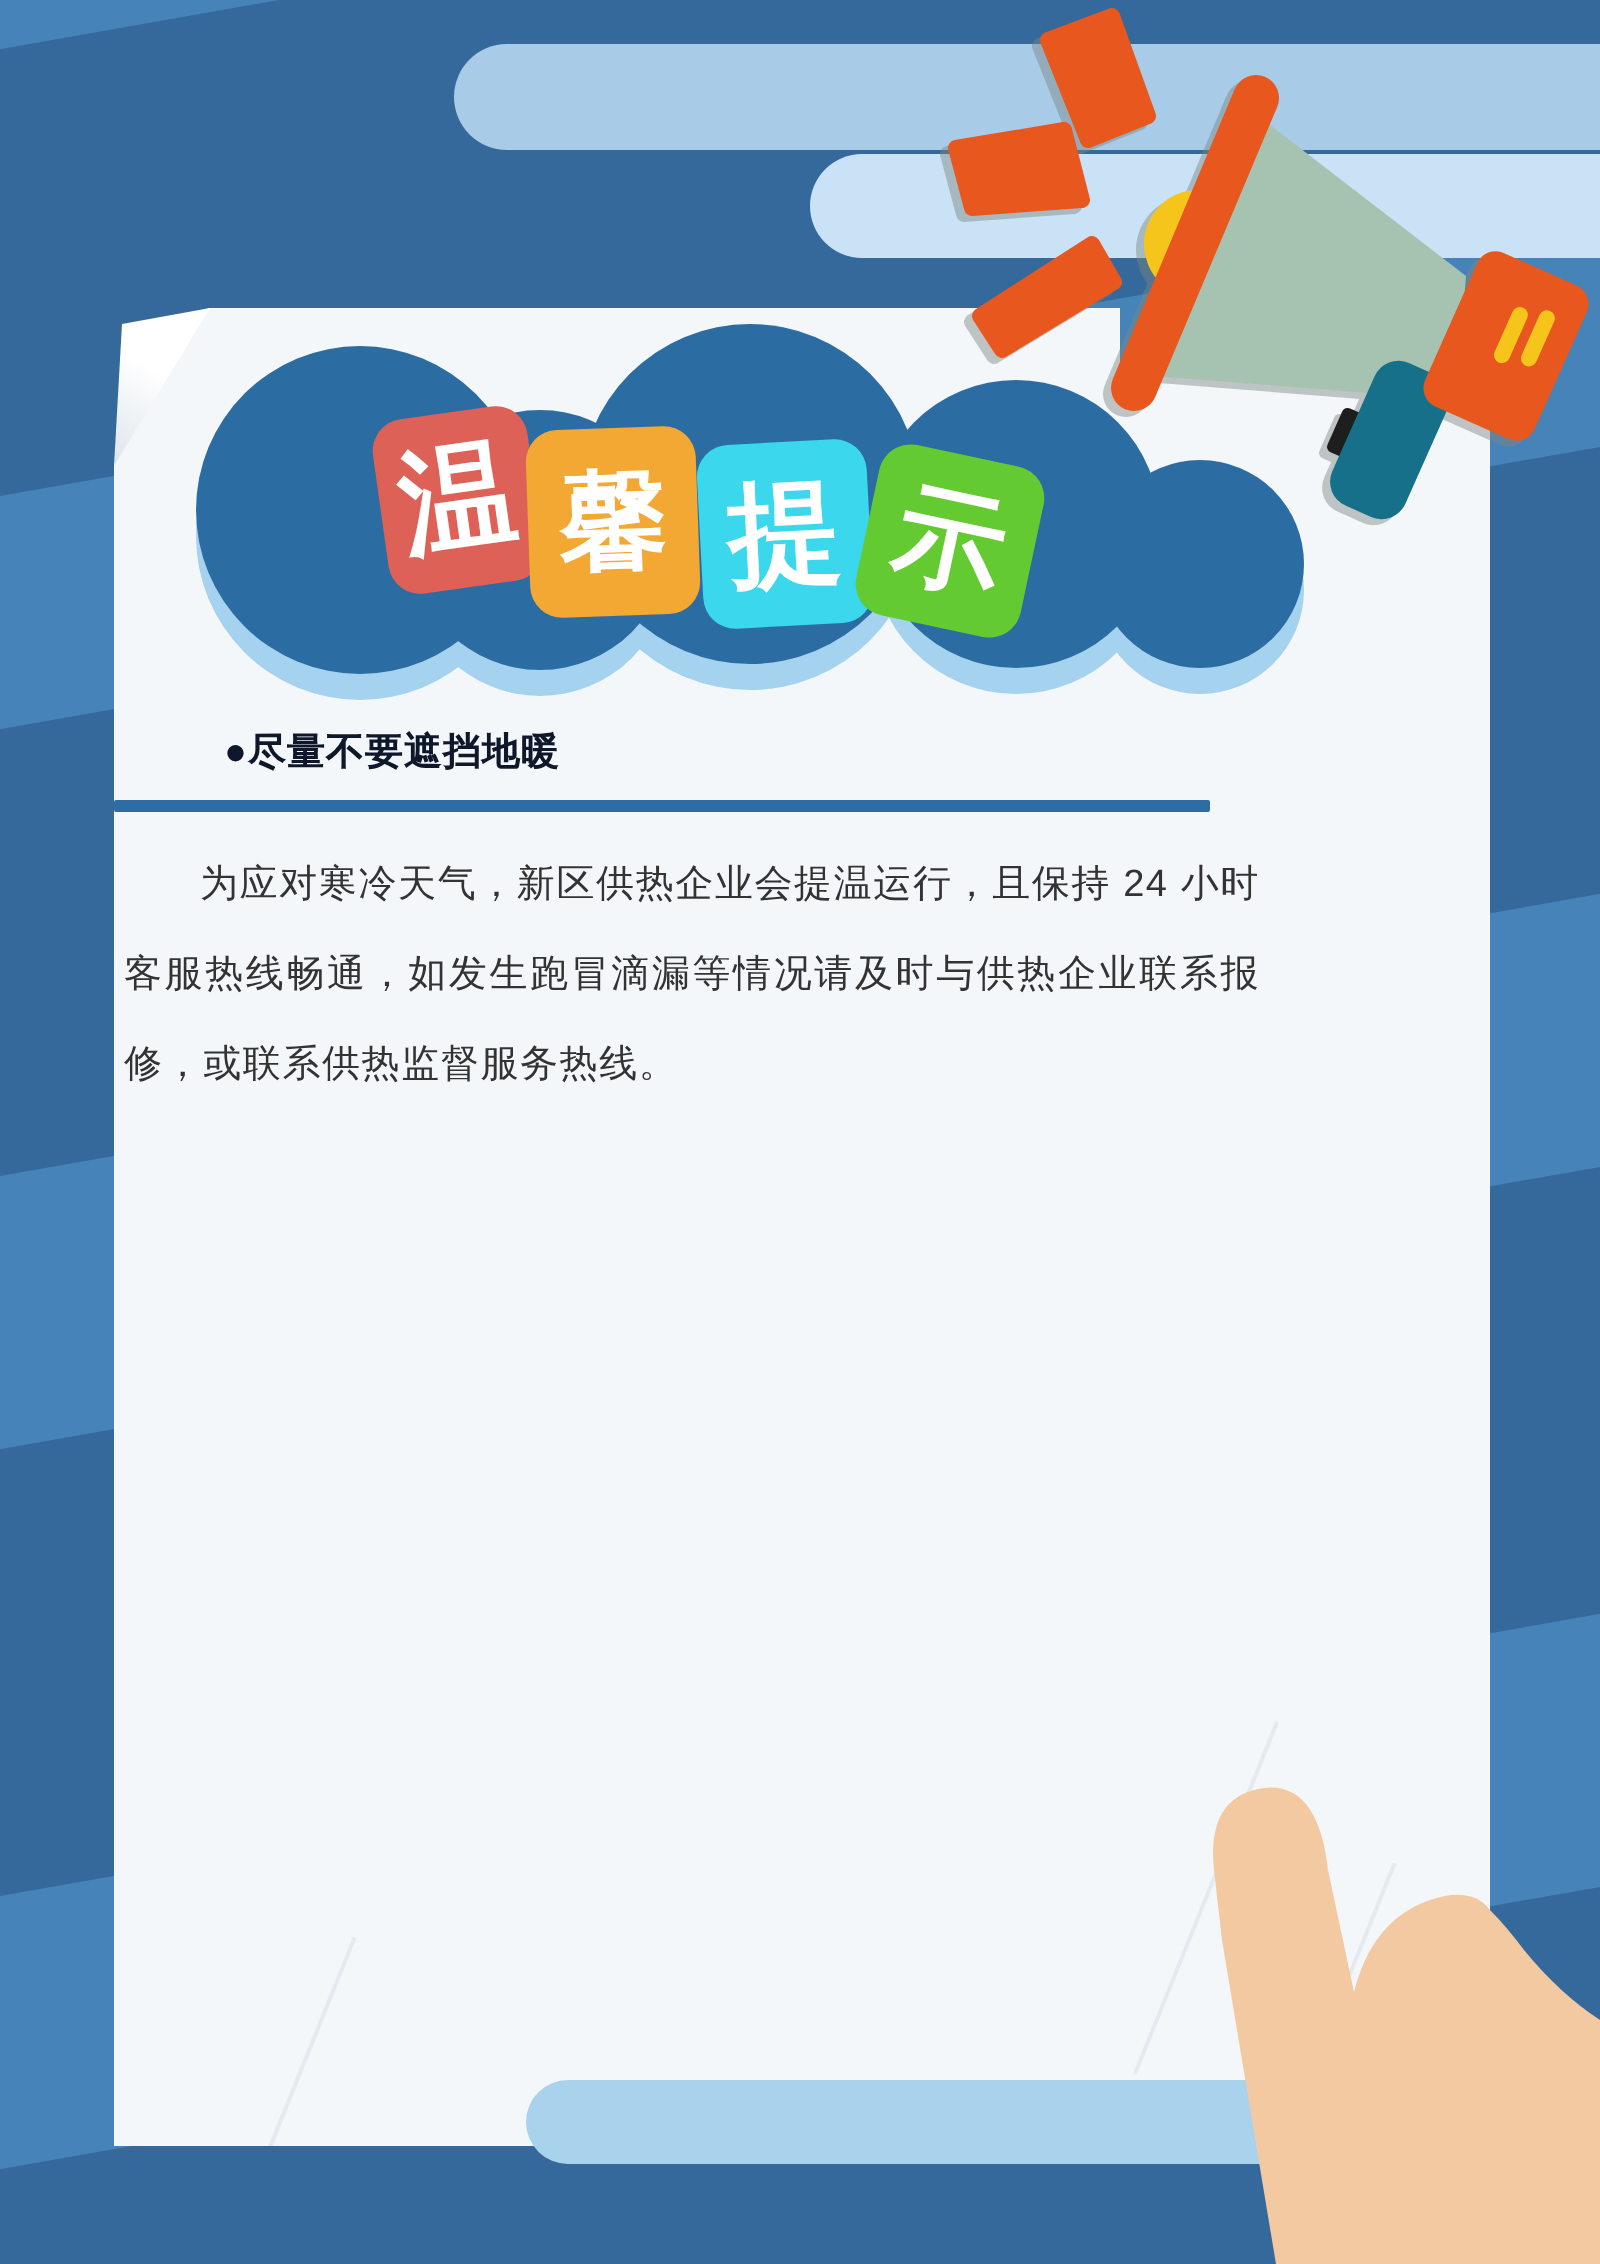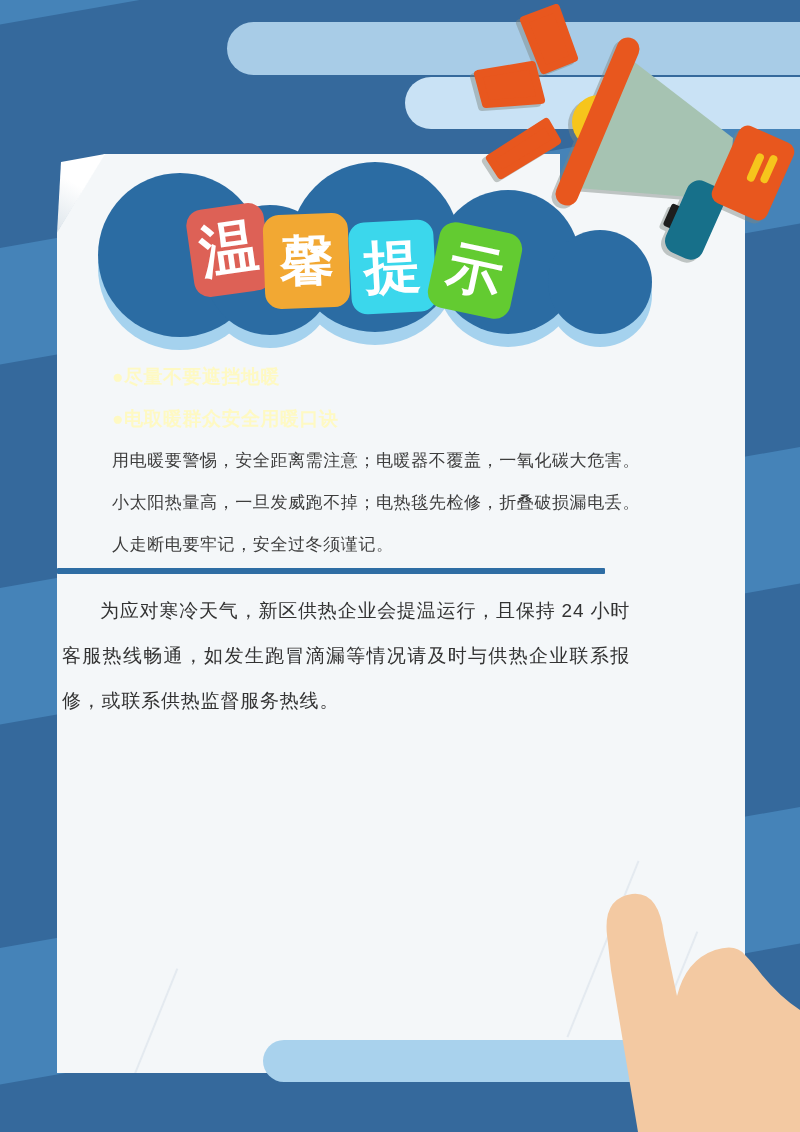--- a/index.html
+++ b/index.html
@@ -52,21 +52,21 @@
   .megaphone{position:absolute; left:450px; top:0; z-index:5;
     filter:drop-shadow(-4px 3px 0 rgba(125,132,128,.45));}
   
   .content{
     position:absolute; left:78px; top:356px; width:655px; z-index:4;
     color:#3d3d3d; font-size:17px; letter-spacing:.6px; line-height:42px;
     text-align:justify;
   }
   .content h2{
     margin:6px 0 0 34px; font-size:19px; line-height:42px;
-    color:#fef9c3; font-weight:bold; letter-spacing:.5px; text-align:left;
+    color:#0f172a; font-weight:bold; letter-spacing:.5px; text-align:left;
   }
   .content h2:first-child{margin-top:0;}
   .content p{margin:0; text-indent:2em;}
   .divider{margin:2px 0 0 -21px; width:548px; height:6px; background:#2e6da4; border-radius:1px;}
   .footer-p{
     margin:14px 0 0 -16px !important; width:568px;
     font-size:19px; letter-spacing:.8px; line-height:45px; color:#333333;
   }
   .hand{position:absolute; left:560px; top:850px; z-index:6;}
 </style>
@@ -148,26 +148,20 @@
       <rect x="762" y="148" width="8" height="30" rx="4" fill="#f6c51c"></rect>
     </g>
   </svg>
 
   <div class="content">
 
     <section>
       <h2>●尽量不要遮挡地暖</h2>
     </section>
 
-    <section>
-      <h2>●电取暖群众安全用暖口诀</h2>
-      <p>用电暖要警惕，安全距离需注意；电暖器不覆盖，一氧化碳大危害。</p>
-      <p>小太阳热量高，一旦发威跑不掉；电热毯先检修，折叠破损漏电丢。</p>
-      <p>人走断电要牢记，安全过冬须谨记。</p>
-    </section>
 
     <section>
     </section>
 
     <div class="divider"></div>
 
     <p class="footer-p">为应对寒冷天气，新区供热企业会提温运行，且保持 24 小时客服热线畅通，如发生跑冒滴漏等情况请及时与供热企业联系报修，或联系供热监督服务热线。</p>
   </div>
 
   <div class="bar bar-bottom"></div>

